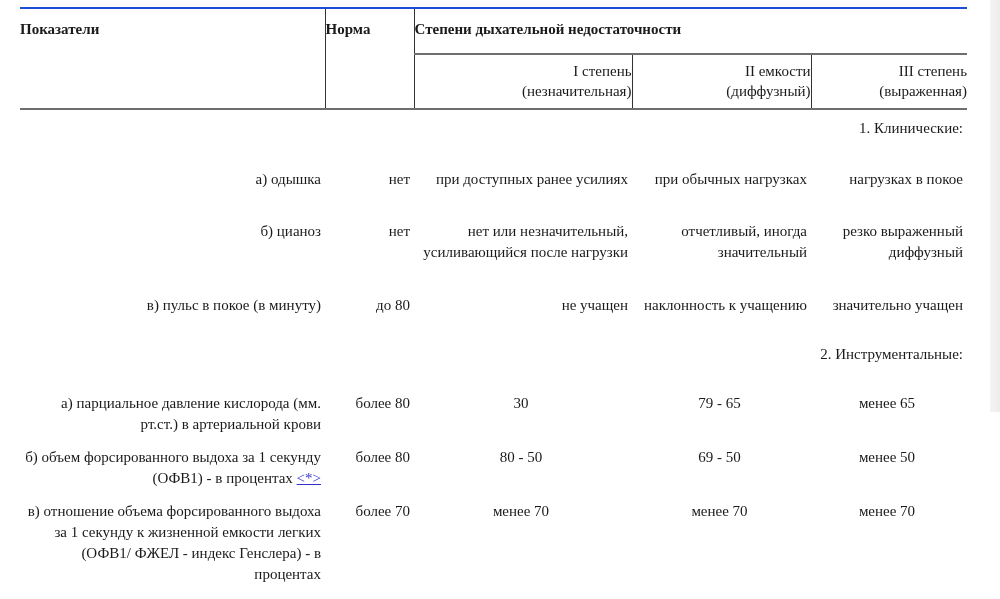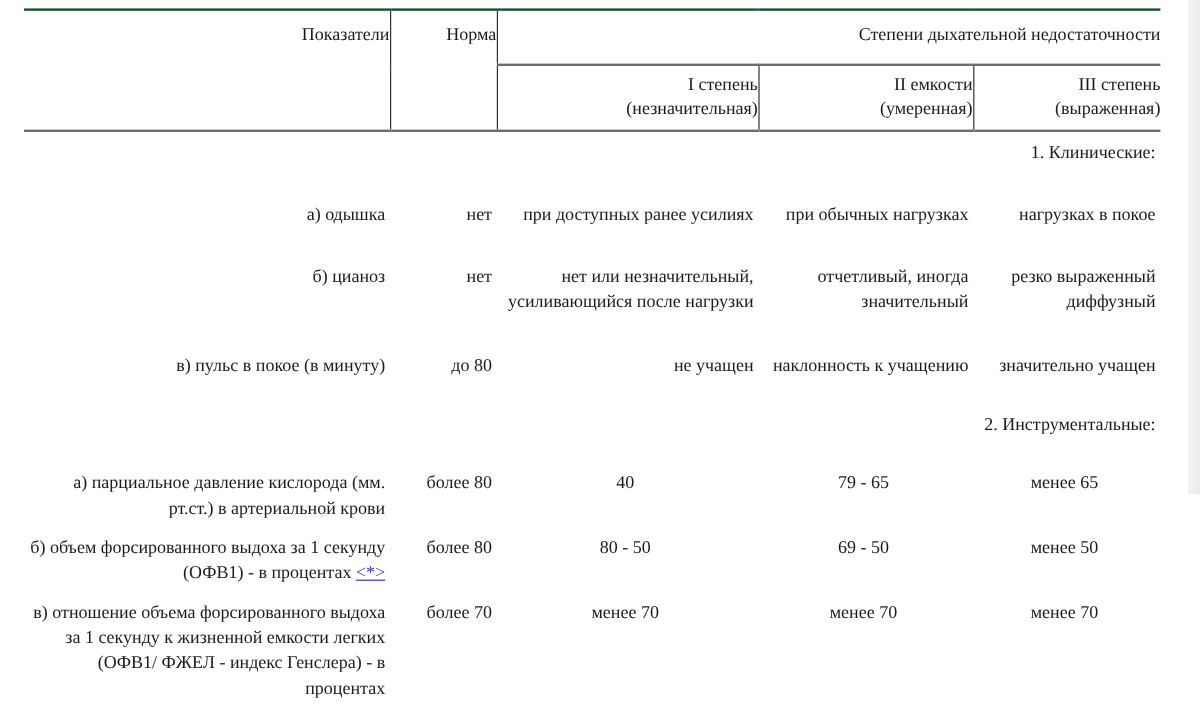--- a/index.html
+++ b/index.html
@@ -32,27 +32,27 @@
       border-collapse: collapse;
       table-layout: fixed;
     }
     .doc-table col.c1 { width: 305px; }
     .doc-table col.c2 { width: 89px; }
     .doc-table col.c3 { width: 218px; }
     .doc-table col.c4 { width: 179px; }
     .doc-table col.c5 { width: 156px; }
 
     .doc-table thead tr.h1 th {
-      border-top: 2px solid #14532d;
+      border-top: 2px solid #1d4ed8;
       height: 34px;
       padding: 0;
       vertical-align: top;
       padding-top: 10px;
-      font-weight: normal;
-      text-align: right;
+      font-weight: bold;
+      text-align: left;
       line-height: 20px;
     }
     .doc-table thead th.grp {
       border-bottom: 2px solid #6e6e6e;
       padding-top: 10px !important;
     }
     .doc-table thead th.vl { border-left: 1.5px solid #333; }
     .doc-table thead tr.h2 th {
       font-weight: normal;
       text-align: right;
@@ -110,21 +110,21 @@
       <th class="rs vl" rowspan="2">Норма</th>
       <th class="grp vl" colspan="3">Степени дыхательной недостаточности</th>
     </tr>
     <tr class="h2">
       <th class="vl">
         <div>I степень</div>
         <div>(незначительная)</div>
       </th>
       <th class="vl">
         <div>II емкости</div>
-        <div>(умеренная)</div>
+        <div>(диффузный)</div>
       </th>
       <th class="vl">
         <div>III степень</div>
         <div>(выраженная)</div>
       </th>
     </tr>
   </thead>
   <tbody>
     <tr class="section">
       <td class="first" colspan="5">1. Клинические:</td>
@@ -149,21 +149,21 @@
       <td>не учащен</td>
       <td>наклонность к учащению</td>
       <td style="white-space:nowrap;overflow:hidden;">значительно учащен</td>
     </tr>
     <tr class="section2">
       <td class="first" colspan="5">2. Инструментальные:</td>
     </tr>
     <tr class="r-pd">
       <td class="first">а) парциальное давление кислорода (мм. рт.ст.) в артериальной крови</td>
       <td>более 80</td>
-      <td class="center">40</td>
+      <td class="center">30</td>
       <td class="center">79 - 65</td>
       <td class="center">менее 65</td>
     </tr>
     <tr class="r-ofv">
       <td class="first"><span>б) объем форсированного выдоха за 1 секунду (ОФВ1) - в процентах</span> <a class="footnote-link" href="#">&lt;*&gt;</a></td>
       <td>более 80</td>
       <td class="center">80 - 50</td>
       <td class="center">69 - 50</td>
       <td class="center">менее 50</td>
     </tr>

